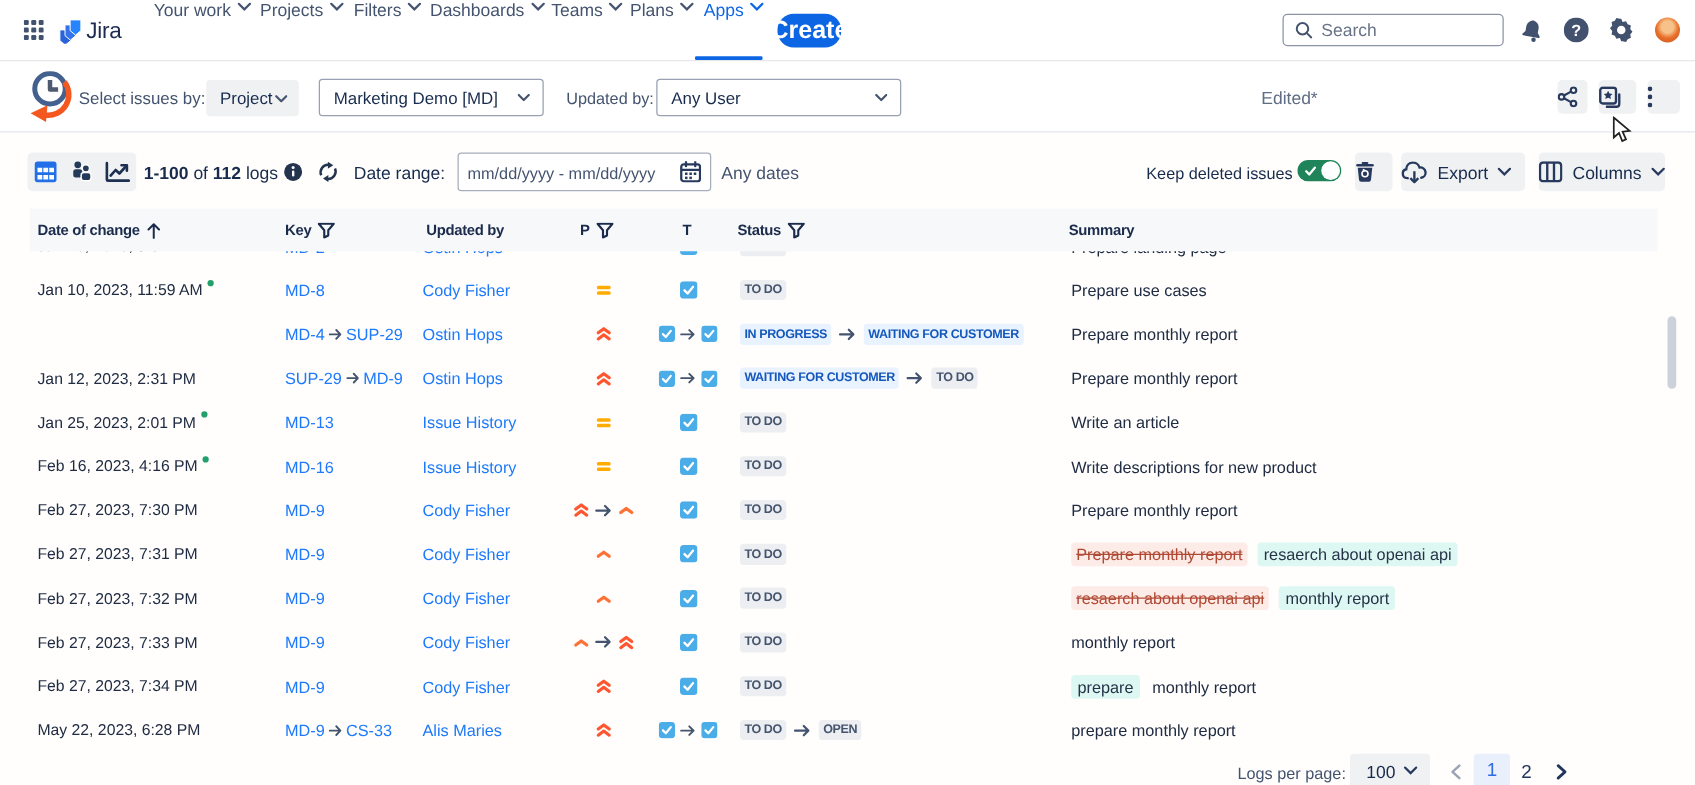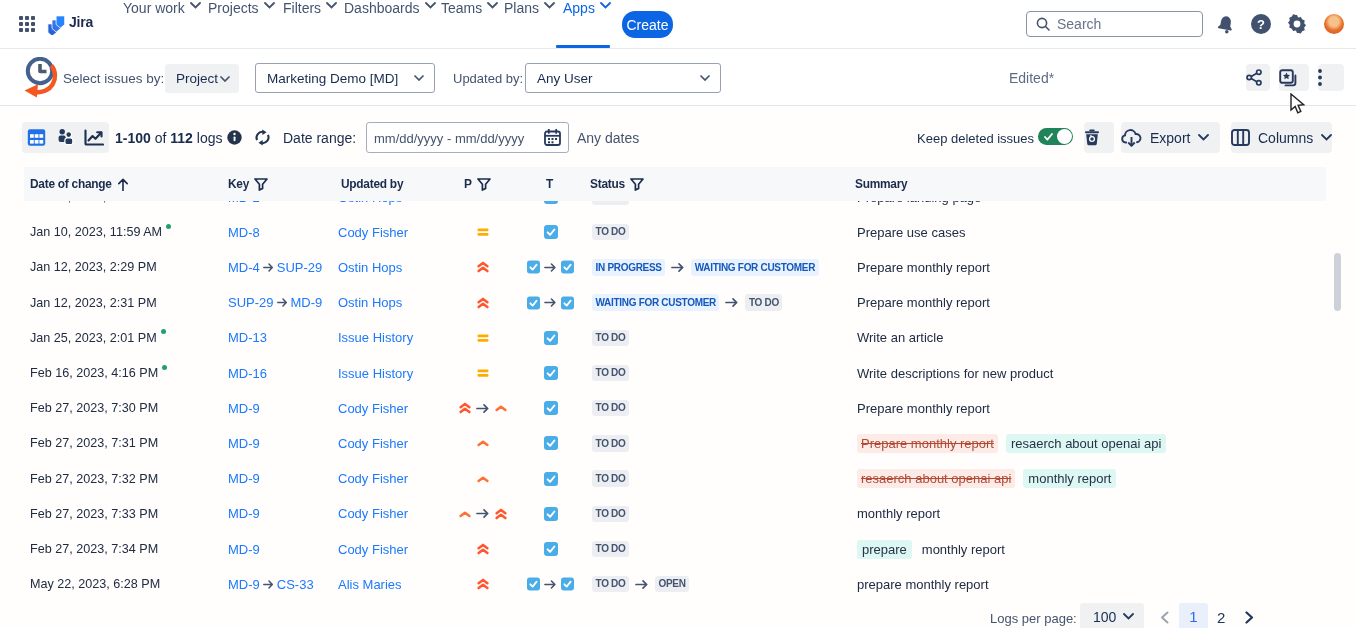--- a/index.html
+++ b/index.html
@@ -5,21 +5,21 @@
 *{margin:0;padding:0;box-sizing:border-box}
 html,body{width:1356px;height:628px;overflow:hidden}
 body{font-family:"Liberation Sans",sans-serif;background:#fffefc;position:relative;color:#172b4d}
 .abs{position:absolute}
 
 #nav{position:absolute;left:0;top:0;width:1356px;height:49px;background:#fff;border-bottom:1px solid #e6e8ec;z-index:20}
 .navitem{position:absolute;top:0;height:48px;display:flex;align-items:flex-start;font-size:14px;font-weight:500;color:#44546f;gap:5px}
 .navitem svg{margin-top:2px}
 #appsitem{color:#0c66e4}
 #appsu{position:absolute;left:556px;top:45px;width:54px;height:3px;background:#0c66e4;border-radius:1px}
-#createbtn{position:absolute;left:622px;top:11px;width:51px;height:27px;background:#0c66e4;color:#fff;font-size:14px;font-weight:400;border-radius:13px;display:flex;align-items:center;justify-content:center}
+#createbtn{position:absolute;left:622px;top:11px;width:51px;height:27px;background:#0c66e4;color:#fff;font-size:20px;font-weight:700;border-radius:13px;display:flex;align-items:center;justify-content:center}
 #searchbox{position:absolute;left:1026px;top:11px;width:177px;height:26px;border:1px solid #8a94a6;border-radius:4px;display:flex;align-items:center;padding-left:9px;gap:7px;color:#687387;font-size:14px}
 
 #apphead{position:absolute;left:0;top:49px;width:1356px;height:57px;background:#fff;border-bottom:1px solid #e4e6ea;z-index:15}
 .lbl{font-size:13.5px;color:#44546f}
 .ddgray{background:#f0f1f3;flex-wrap:nowrap;border-radius:3px;height:29px;display:flex;align-items:center;font-size:13.5px;color:#172b4d;justify-content:space-between}
 .sel{background:#fff;border:1px solid #98a1b2;border-radius:3px;height:30px;display:flex;align-items:center;font-size:13.5px;color:#172b4d;justify-content:space-between}
 .icobtn{position:absolute;background:#f0f1f3;border-radius:4px;display:flex;align-items:center;}
 
 .tbtext{font-size:14px;color:#172b4d}
 
@@ -59,21 +59,21 @@
         <rect x="0" y="12" width="4" height="4" rx="1"></rect>
         <rect x="6" y="12" width="4" height="4" rx="1"></rect>
         <rect x="12" y="12" width="4" height="4" rx="1"></rect>
       </g>
     </svg>
   <svg class="abs" style="left:47px;top:15px" width="19" height="20" viewBox="0 0 19 20">
     <path fill="#2a63d9" stroke="#fff" stroke-width="0.8" d="M0.9 8.9h8.6v8.6l-4.3 3.6-4.3-3.6z"></path>
     <path fill="#3573e8" stroke="#fff" stroke-width="0.8" d="M5 4.9h8.6v8.6l-4.3 3.6L5 13.5z"></path>
     <path fill="#2684ff" stroke="#fff" stroke-width="0.8" d="M9.1 0.9h8.6v8.6l-4.3 3.6-4.3-3.6z"></path>
   </svg>
-  <div class="abs" style="left:69px;top:14px;font-size:14px;font-weight:700;color:#1d2b50;letter-spacing:-0.2px">Jira</div>
+  <div class="abs" style="left:69px;top:14px;font-size:18px;font-weight:400;color:#1d2b50;letter-spacing:-0.2px">Jira</div>
   <div class="navitem" style="left:123px">Your work <svg width="11" height="7" viewBox="0 0 11 7">
         <path d="M1 1l4.5 4.5L10 1" stroke="#44546f" stroke-width="1.8" fill="none" stroke-linecap="round"></path>
       </svg></div>
   <div class="navitem" style="left:208px">Projects <svg width="11" height="7" viewBox="0 0 11 7">
         <path d="M1 1l4.5 4.5L10 1" stroke="#44546f" stroke-width="1.8" fill="none" stroke-linecap="round"></path>
       </svg></div>
   <div class="navitem" style="left:283px">Filters <svg width="11" height="7" viewBox="0 0 11 7">
         <path d="M1 1l4.5 4.5L10 1" stroke="#44546f" stroke-width="1.8" fill="none" stroke-linecap="round"></path>
       </svg></div>
   <div class="navitem" style="left:344px">Dashboards <svg width="11" height="7" viewBox="0 0 11 7">
@@ -312,21 +312,20 @@
           <rect width="14" height="14" rx="3" fill="#4bade8"></rect>
           <path d="M3.6 7.3l2.5 2.5 4.3-5.3" fill="none" stroke="#fff" stroke-width="1.9" stroke-linecap="round" stroke-linejoin="round"></path>
         </svg>
       </div>
       <div class="cell sta">
         <span class="chip chgray">TO DO</span>
       </div>
       <div class="cell sum">Prepare use cases</div>
     </div>
 <div class="row" style="top:249.9px">
-      <div class="cell date">Jan 12, 2023, 2:29 PM</div>
       <div class="cell key">MD-4 <svg width="11" height="11" viewBox="0 0 11 11">
           <path d="M0.8 5.5h8M6 2l3.3 3.5L6 9" fill="none" stroke="#44546f" stroke-width="1.5" stroke-linecap="round" stroke-linejoin="round"></path>
         </svg> SUP-29</div>
       <div class="cell upd">Ostin Hops</div>
       <div class="cell pri">
         <svg width="14" height="14" viewBox="0 0 14 14">
           <g fill="none" stroke="#ff5630" stroke-width="2.5" stroke-linecap="round" stroke-linejoin="round">
             <path d="M2.6 6.2L7 2.9l4.4 3.3"></path>
             <path d="M2.6 11.1L7 7.8l4.4 3.3"></path>
           </g>

